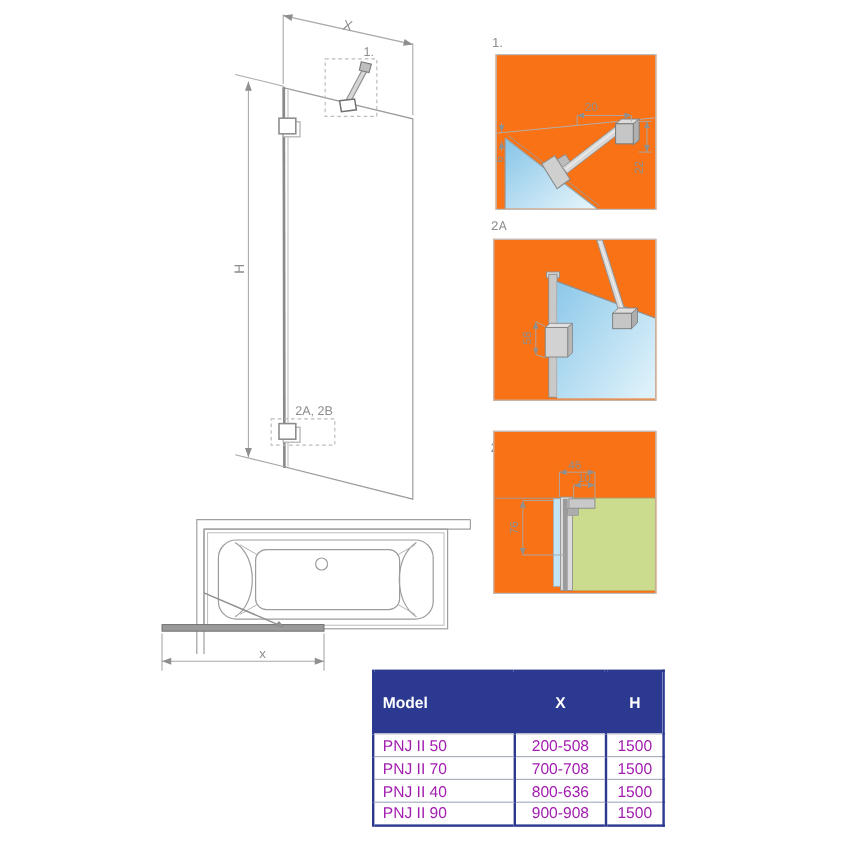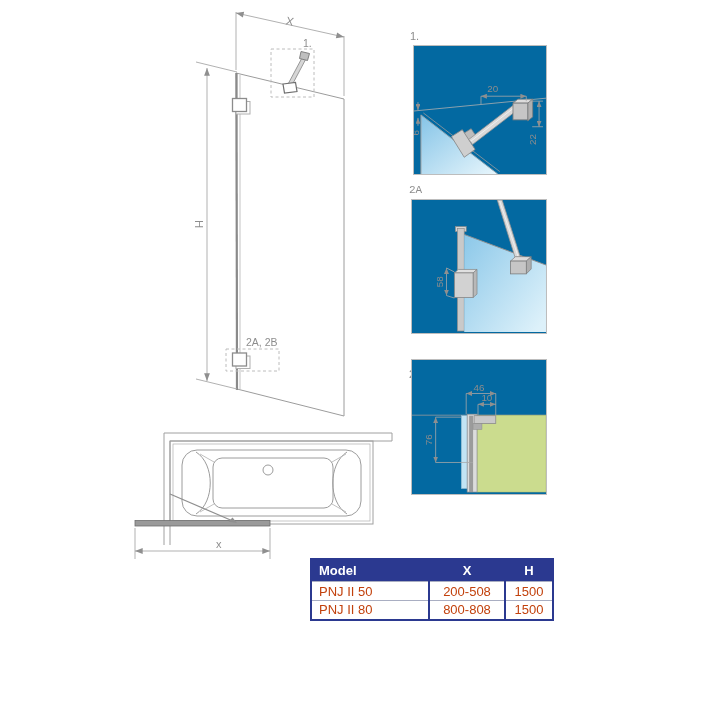--- a/index.html
+++ b/index.html
@@ -5,38 +5,38 @@
   html,body{margin:0;padding:0;background:#ffffff;}
   .stage{
     position:relative;width:720px;height:720px;background:#fff;overflow:hidden;
     font-family:"Liberation Sans", sans-serif;
   }
   .main-svg{position:absolute;left:0;top:0;width:720px;height:720px;}
   .detail-label{
     position:absolute;font-size:11px;color:#8d8d8d;line-height:12px;
   }
   .detail-box{
-    position:absolute;border:1px solid #bdbdbd;background:#0369a1;box-sizing:border-box;
+    position:absolute;border:1px solid #bdbdbd;background:#f97316;box-sizing:border-box;
   }
   .detail-box svg{display:block;width:100%;height:100%;}
   text.dim{fill:#8d8d8d;font-family:"Liberation Sans",sans-serif;}
   .spec-table{
     position:absolute;left:310px;top:558px;width:242px;
     border-collapse:collapse;table-layout:fixed;
     font-size:13px;
   }
   .spec-table th,.spec-table td{box-sizing:border-box;overflow:hidden;white-space:nowrap;}
   .spec-table{border:2px solid #2b3990;}
   .spec-table th{
     background:#2b3990;color:#ffffff;font-weight:600;
-    height:17px;padding:3px 7px;text-align:center;border-left:2px solid #2b3990;
+    height:17px;padding:18px 7px;text-align:center;border-left:2px solid #2b3990;
   }
   .spec-table th.col-model{text-align:left;}
   .spec-table td{
-    color:#c2410c;height:19px;padding:1px 7px;text-align:center;
+    color:#a21caf;height:19px;padding:1px 7px;text-align:center;
     border-top:1px solid #a9aec2;border-left:2px solid #2b3990;
   }
   .spec-table td.cell-model{text-align:left;}
   .col-model{width:118px;}
   .col-x{width:76px;}
   .col-h{width:48px;}
 </style>
 </head>
 <body>
 
@@ -271,20 +271,30 @@
         <th class="col-h">H</th>
       </tr>
     </thead>
     <tbody>
       <tr>
         <td class="cell-model">PNJ II 50</td>
         <td>200-508</td>
         <td>1500</td>
       </tr>
       <tr>
-        <td class="cell-model">PNJ II 80</td>
-        <td>800-808</td>
+        <td class="cell-model">PNJ II 70</td>
+        <td>700-708</td>
+        <td>1500</td>
+      </tr>
+      <tr>
+        <td class="cell-model">PNJ II 40</td>
+        <td>800-636</td>
+        <td>1500</td>
+      </tr>
+      <tr>
+        <td class="cell-model">PNJ II 90</td>
+        <td>900-908</td>
         <td>1500</td>
       </tr>
     </tbody>
   </table>
 
 </div>
 
 </body></html>

